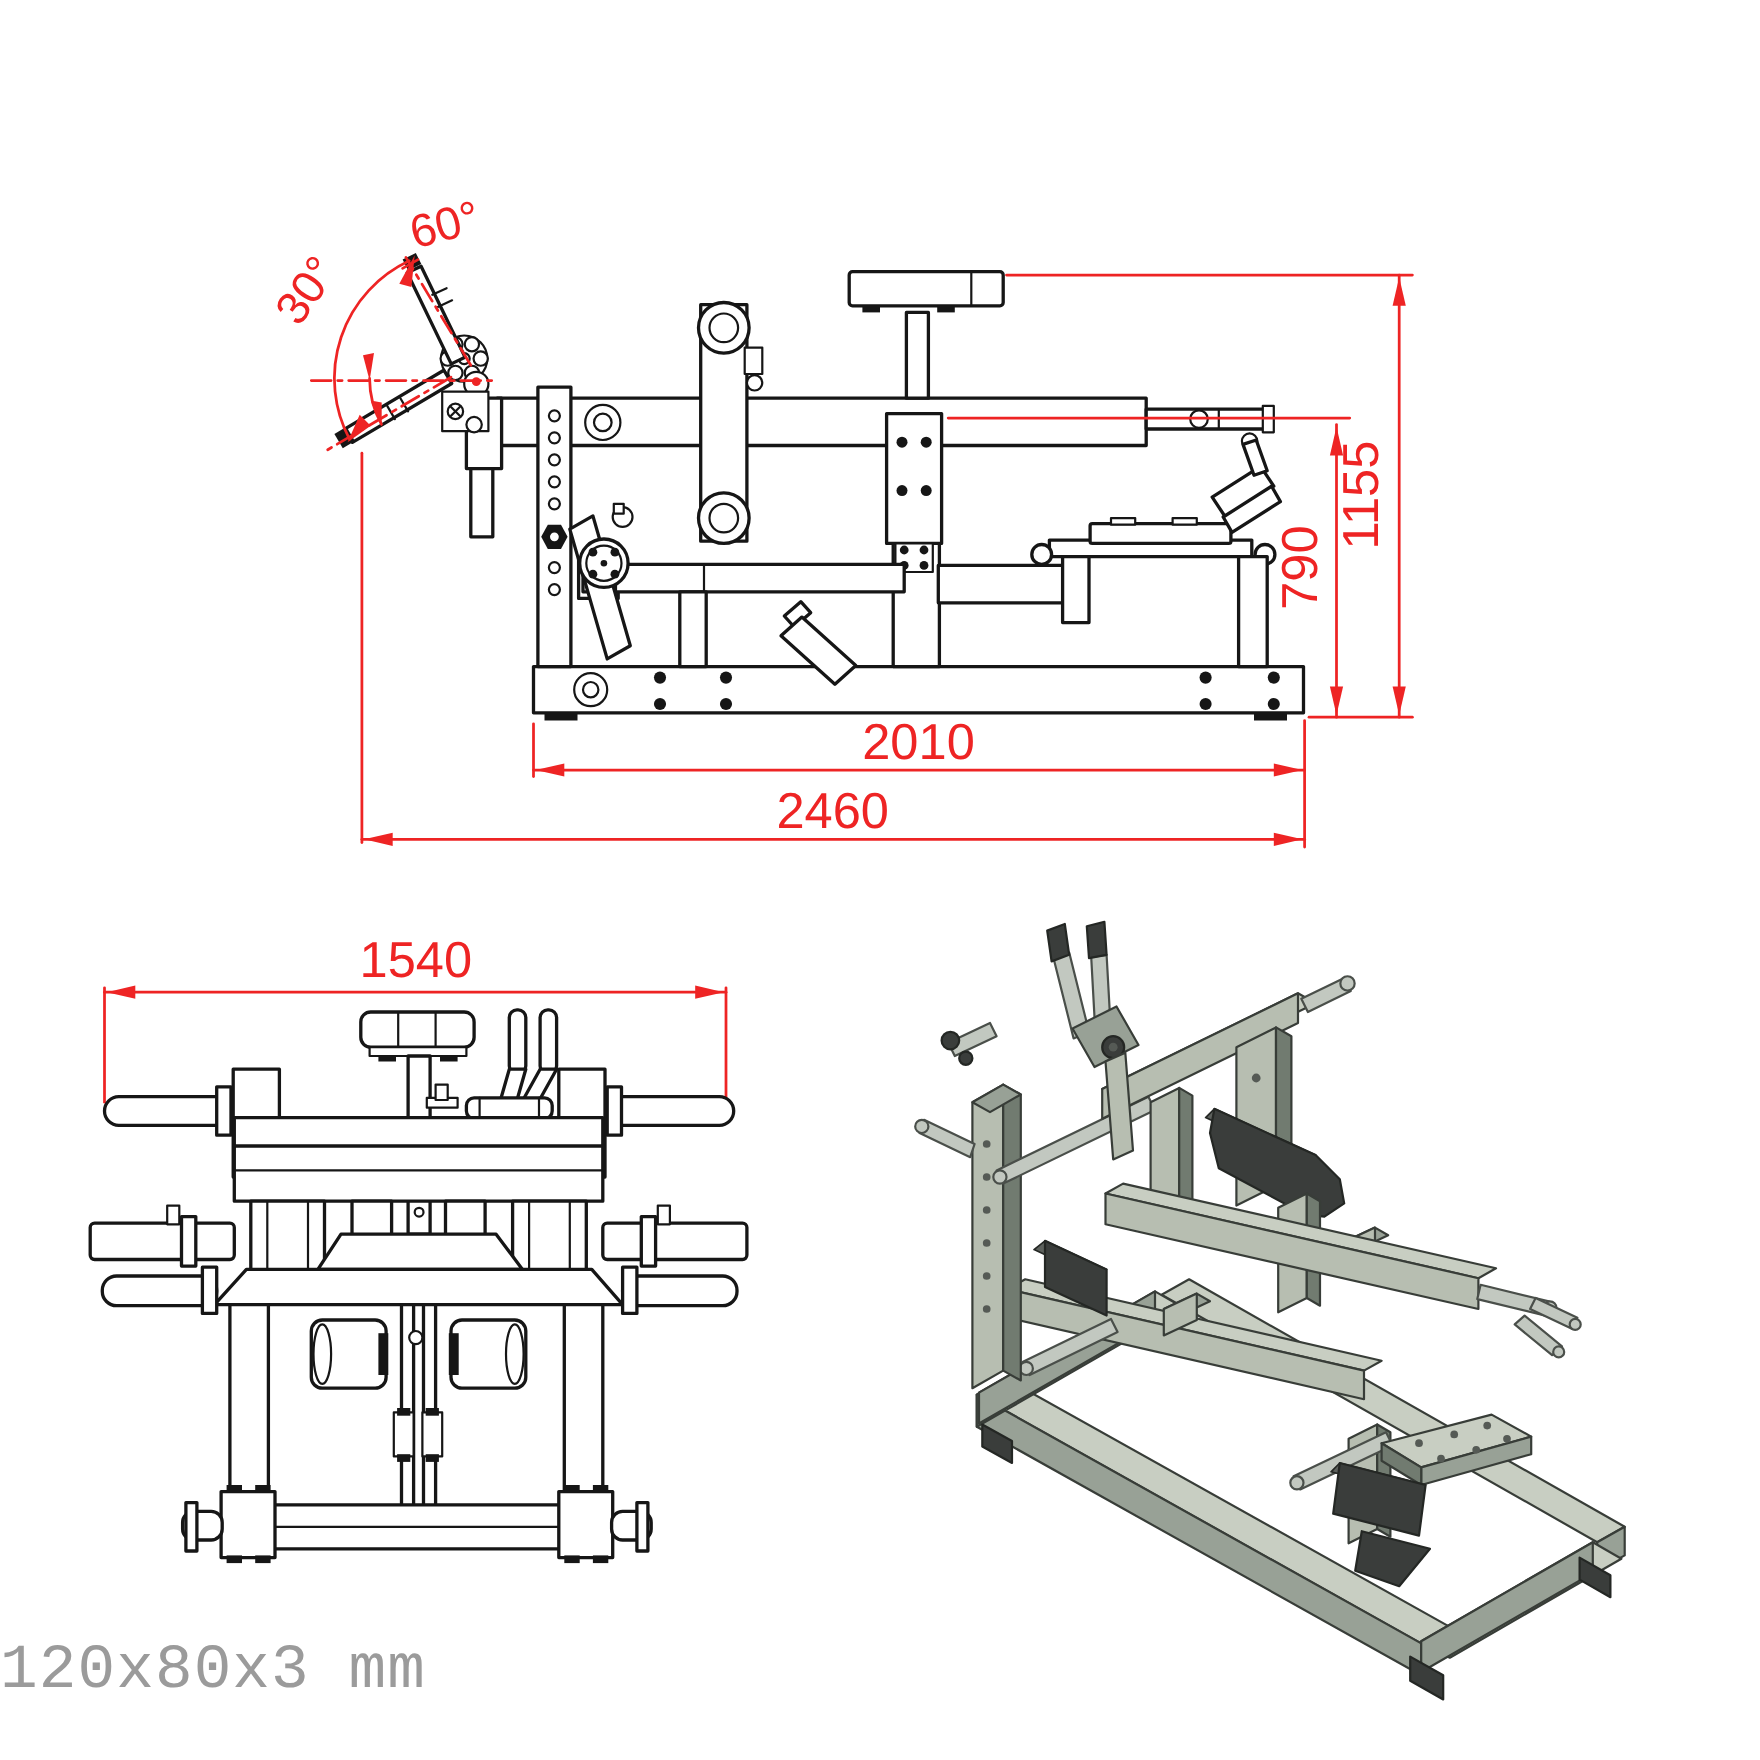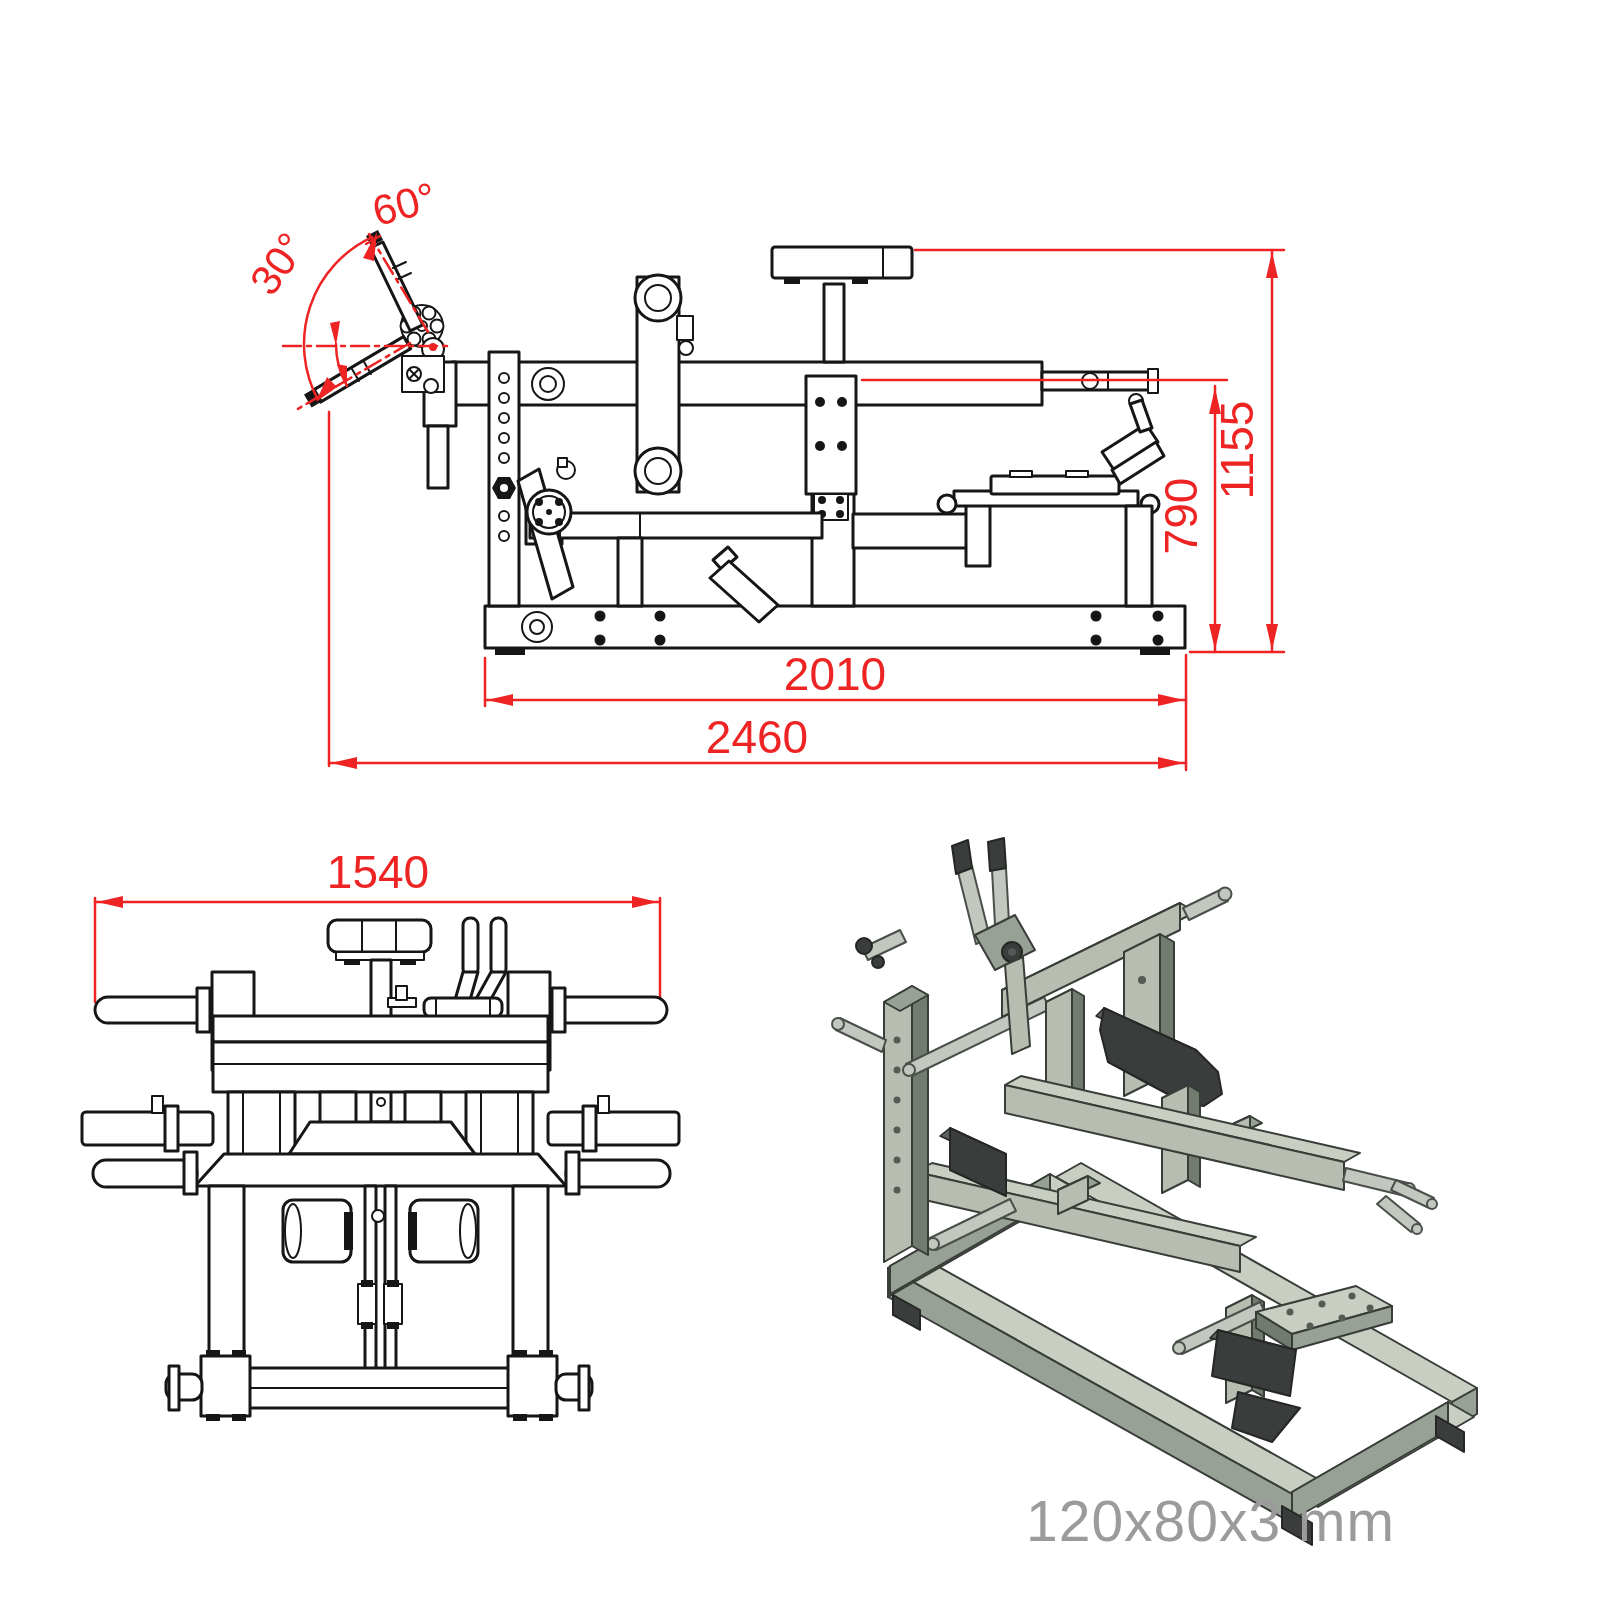--- a/index.html
+++ b/index.html
@@ -7,22 +7,22 @@
   svg{position:absolute;left:0;top:0;}
   .blk{stroke:#161616;stroke-width:3;fill:#ffffff;stroke-linejoin:round;stroke-linecap:round;}
   .blk2{stroke:#161616;stroke-width:2;fill:#ffffff;stroke-linejoin:round;}
   .bfill{fill:#161616;stroke:none;}
   .bline2{stroke:#161616;stroke-width:2;fill:none;stroke-linecap:round;}
   .red{stroke:#ee2424;stroke-width:2.5;fill:none;stroke-linecap:round;}
   .redfill{fill:#ee2424;stroke:none;}
   .dashdot{stroke-dasharray:18 6 4 6;}
   .dim{font:400 46px "Liberation Sans", sans-serif;fill:#ee2424;}
   .dimS{font:400 42px "Liberation Sans", sans-serif;fill:#ee2424;}
-  .caption{position:absolute;left:0;top:1488px;width:1395px;text-align:right;
-           font-family:Liberation Sans, sans-serif;font-weight:300;font-size:57px;
+  .caption{position:absolute;left:0;top:1488px;width:1395px;text-align:left;
+           font-family:Liberation Mono, monospace;font-weight:300;font-size:57px;
            color:#9b9b9b;letter-spacing:1px;}
   
   .lt{fill:#c8cec2;stroke:#383d38;stroke-width:2;stroke-linejoin:round;}
   .lf{fill:#b7beb1;stroke:#383d38;stroke-width:2;stroke-linejoin:round;}
   .md{fill:#98a196;stroke:#383d38;stroke-width:2;stroke-linejoin:round;}
   .dk{fill:#717b70;stroke:#383d38;stroke-width:2;stroke-linejoin:round;}
   .pd{fill:#3a3d3b;stroke:#242724;stroke-width:2;stroke-linejoin:round;}
   .ph{fill:#5d615d;stroke:#242724;stroke-width:1.5;stroke-linejoin:round;}
   .gy{fill:#c2c8c0;stroke:#4a4f4a;stroke-width:2;stroke-linejoin:round;}
   .hd{fill:#555a55;stroke:none;}

